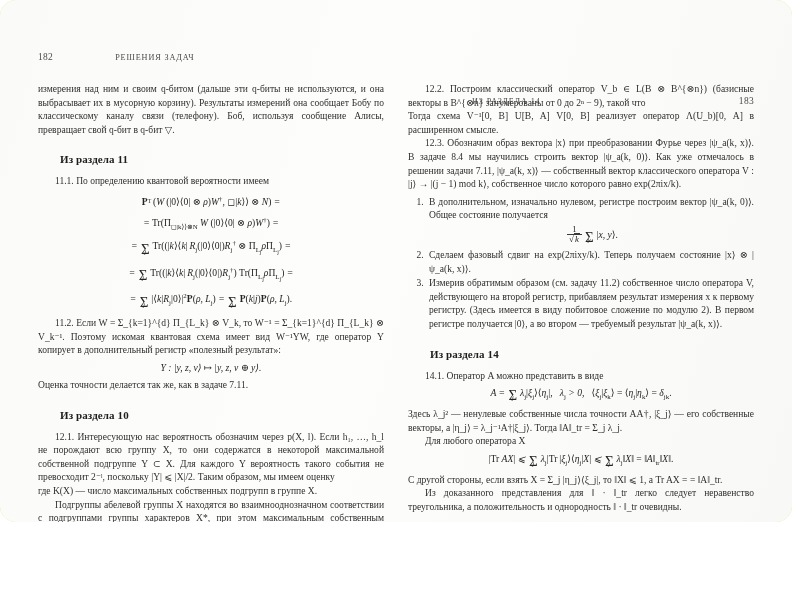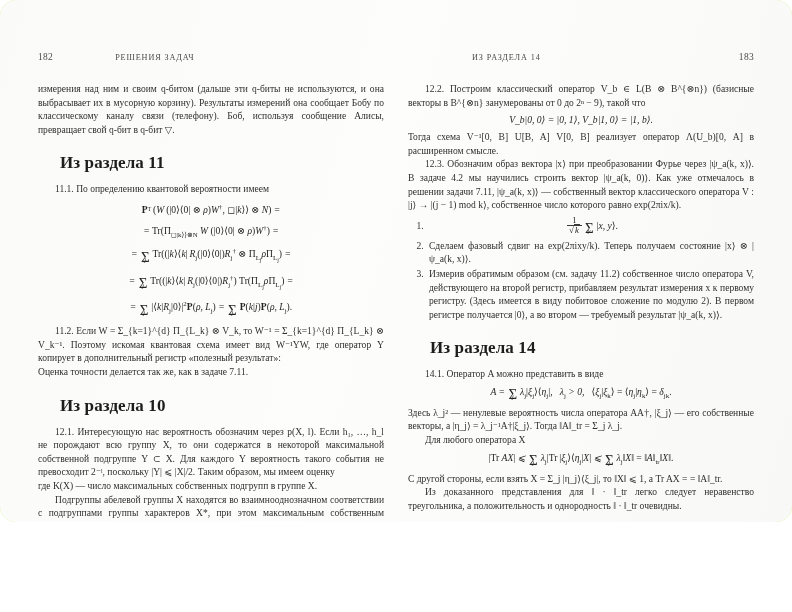--- a/index.html
+++ b/index.html
@@ -39,38 +39,38 @@
     color: #4a4a4a;
     height: 14px;
   }
   .runhead .folio {
     font-size: 9.5px;
     letter-spacing: 0.3px;
   }
   .runhead-left .title  { margin-left: 62px; }
   .runhead-right .title { margin-left: 72px; }
   .runhead-right { justify-content: flex-start; }
-  .runhead-right .folio { margin-left: auto; }
+  .runhead-right .folio { margin-left: auto; margin-top: 44px; }
 
   .body { margin-top: 16px; }
 
   p.para {
     margin: 0;
     font-size: 9.55px;
     line-height: 13.6px;
     text-align: justify;
     text-justify: inter-word;
     color: #2f2f2f;
     hyphens: manual;
   }
   p.para + p.para { margin-top: 0px; }
   p.indent { text-indent: 17px; }
 
   h2.section {
-    font-size: 17px;
+    font-size: 11px;
     font-weight: bold;
     margin: 17px 0 9px 22px;
     color: #1d1d1d;
     letter-spacing: 0.1px;
     font-family: Liberation Serif, serif;
   }
 
   .probnum { font-weight: normal; }
 
   .math-block {
@@ -172,20 +172,21 @@
       </div>
       <div class="math-block tight">
         = <span class="bigsum">Σ<span class="lim bot">j</span></span> <span class="mu">|⟨</span><span class="mi">k</span><span class="mu">|</span><span class="mi">R</span><span class="sub">j</span><span class="mu">|0⟩|</span><span class="sup">2</span><span class="mb">P</span><span class="mu">(</span><span class="mi">ρ</span><span class="mu">,</span> <span class="mcal">L</span><span class="sub">j</span><span class="mu">)</span> = <span class="bigsum">Σ<span class="lim bot">j</span></span> <span class="mb">P</span><span class="mu">(</span><span class="mi">k</span><span class="mu">|</span><span class="mi">j</span><span class="mu">)</span><span class="mb">P</span><span class="mu">(</span><span class="mi">ρ</span><span class="mu">,</span> <span class="mcal">L</span><span class="sub">j</span><span class="mu">).</span>
       </div>
 
       <p class="para indent" style="margin-top:6px;">
         <span class="probnum">11.2.</span>
         <span>Если W = Σ_{k=1}^{d} Π_{L_k} ⊗ V_k, то W⁻¹ = Σ_{k=1}^{d} Π_{L_k} ⊗ V_k⁻¹. Поэтому искомая квантовая схема имеет вид W⁻¹YW, где оператор Y копирует в дополнительный регистр «полезный результат»:</span>
       </p>
 
+      <div class="math-block">Y : |y, z, v⟩ ↦ |y, z, v ⊕ y⟩.</div>
 
       <p class="para">Оценка точности делается так же, как в задаче 7.11.</p>
 
       <h2 class="section">Из раздела 10</h2>
 
       <p class="para indent">
         <span class="probnum">12.1.</span>
         <span>Интересующую нас вероятность обозначим через p(X, l). Если h₁, …, h_l не порождают всю группу X, то они содержатся в некоторой максимальной собственной подгруппе Y ⊂ X. Для каждого Y вероятность такого события не превосходит 2⁻ˡ, поскольку |Y| ⩽ |X|/2. Таким образом, мы имеем оценку</span>
       </p>
 
@@ -204,32 +205,32 @@
       <span class="folio">183</span>
     </div>
 
     <div class="body">
 
       <p class="para indent">
         <span class="probnum">12.2.</span>
         <span>Построим классический оператор V_b ∈ L(B ⊗ B^{⊗n}) (базисные векторы в B^{⊗n} занумерованы от 0 до 2ⁿ − 9), такой что</span>
       </p>
 
-      <div class="math-block">V_b|0, 0⟩ = |0, 1⟩,    V_b|1, 0⟩ = |1, b⟩.</div>
 
       <p class="para">Тогда схема V⁻¹[0, B] U[B, A] V[0, B] реализует оператор Λ(U_b)[0, A] в расширенном смысле.</p>
 
       <p class="para indent">
         <span class="probnum">12.3.</span>
-        <span>Обозначим образ вектора |x⟩ при преобразовании Фурье через |ψ_a(k, x)⟩. В задаче 4.2 мы научились строить вектор |ψ_a(k, 0)⟩. Как уже отмечалось в решении задачи 7.11, |ψ_a(k, x)⟩ — собственный вектор классического оператора V : |j⟩ → |(j − 1) mod k⟩, собственное число которого равно exp(2πix/k).</span>
+        <span>Обозначим образ вектора |x⟩ при преобразовании Фурье через |ψ_a(k, x)⟩. В задаче 8.4 мы научились строить вектор |ψ_a(k, 0)⟩. Как уже отмечалось в решении задачи 7.11, |ψ_a(k, x)⟩ — собственный вектор классического оператора V : |j⟩ → |(j − 1) mod k⟩, собственное число которого равно exp(2πix/k).</span>
       </p>
 
 
       <ol class="steps">
         <li>
+          <span>В дополнительном, изначально нулевом, регистре построим вектор |ψ_a(k, 0)⟩. Общее состояние получается</span>
           <div class="math-block">
             <span class="frac"><span class="num">1</span><span class="den"><span class="sqrt">√<span class="rad">k</span></span></span></span><span class="bigsum">Σ<span class="lim bot">y</span></span> <span class="mu">|</span><span class="mi">x</span><span class="mu">,</span> <span class="mi">y</span><span class="mu">⟩.</span>
           </div>
         </li>
         <li>
           <span>Сделаем фазовый сдвиг на exp(2πixy/k). Теперь получаем состояние |x⟩ ⊗ |ψ_a(k, x)⟩.</span>
         </li>
         <li>
           <span>Измерив обратимым образом (см. задачу 11.2) собственное число оператора V, действующего на второй регистр, прибавляем результат измерения x к первому регистру. (Здесь имеется в виду побитовое сложение по модулю 2). В первом регистре получается |0⟩, а во втором — требуемый результат |ψ_a(k, x)⟩.</span>
         </li>
@@ -239,21 +240,21 @@
 
       <p class="para indent">
         <span class="probnum">14.1.</span>
         <span>Оператор A можно представить в виде</span>
       </p>
 
       <div class="math-block">
         <span class="mi">A</span> = <span class="bigsum">Σ<span class="lim bot">j</span></span> <span class="mi">λ</span><span class="sub">j</span><span class="mu">|</span><span class="mi">ξ</span><span class="sub">j</span><span class="mu">⟩⟨</span><span class="mi">η</span><span class="sub">j</span><span class="mu">|,</span> &nbsp; <span class="mi">λ</span><span class="sub">j</span> &gt; 0, &nbsp; <span class="mu">⟨</span><span class="mi">ξ</span><span class="sub">j</span><span class="mu">|</span><span class="mi">ξ</span><span class="sub">k</span><span class="mu">⟩ = ⟨</span><span class="mi">η</span><span class="sub">j</span><span class="mu">|</span><span class="mi">η</span><span class="sub">k</span><span class="mu">⟩ = </span><span class="mi">δ</span><span class="sub">jk</span><span class="mu">.</span>
       </div>
 
-      <p class="para">Здесь λ_j² — ненулевые вероятность числа оператора AA†, |ξ_j⟩ — его собственные векторы, а |η_j⟩ = λ_j⁻¹A†|ξ_j⟩. Тогда ‖A‖_tr = Σ_j λ_j.</p>
+      <p class="para">Здесь λ_j² — ненулевые собственные числа точности AA†, |ξ_j⟩ — его собственные векторы, а |η_j⟩ = λ_j⁻¹A†|ξ_j⟩. Тогда ‖A‖_tr = Σ_j λ_j.</p>
 
       <p class="para indent">Для любого оператора X</p>
 
       <div class="math-block">
         <span class="mu">|</span><span class="mu">Tr</span> <span class="mi">AX</span><span class="mu">|</span> ⩽ <span class="bigsum">Σ<span class="lim bot">j</span></span> <span class="mi">λ</span><span class="sub">j</span><span class="mu">|Tr |</span><span class="mi">ξ</span><span class="sub">j</span><span class="mu">⟩⟨</span><span class="mi">η</span><span class="sub">j</span><span class="mu">|</span><span class="mi">X</span><span class="mu">|</span> ⩽ <span class="bigsum">Σ<span class="lim bot">j</span></span> <span class="mi">λ</span><span class="sub">j</span><span class="mu">‖</span><span class="mi">X</span><span class="mu">‖ = ‖</span><span class="mi">A</span><span class="mu">‖</span><span class="sub">tr</span><span class="mu">‖</span><span class="mi">X</span><span class="mu">‖.</span>
       </div>
 
       <p class="para">С другой стороны, если взять X = Σ_j |η_j⟩⟨ξ_j|, то ‖X‖ ⩽ 1, а Tr AX = = ‖A‖_tr.</p>
 
       <p class="para indent">Из доказанного представления для ‖ · ‖_tr легко следует неравенство треугольника, а положительность и однородность ‖ · ‖_tr очевидны.</p>

